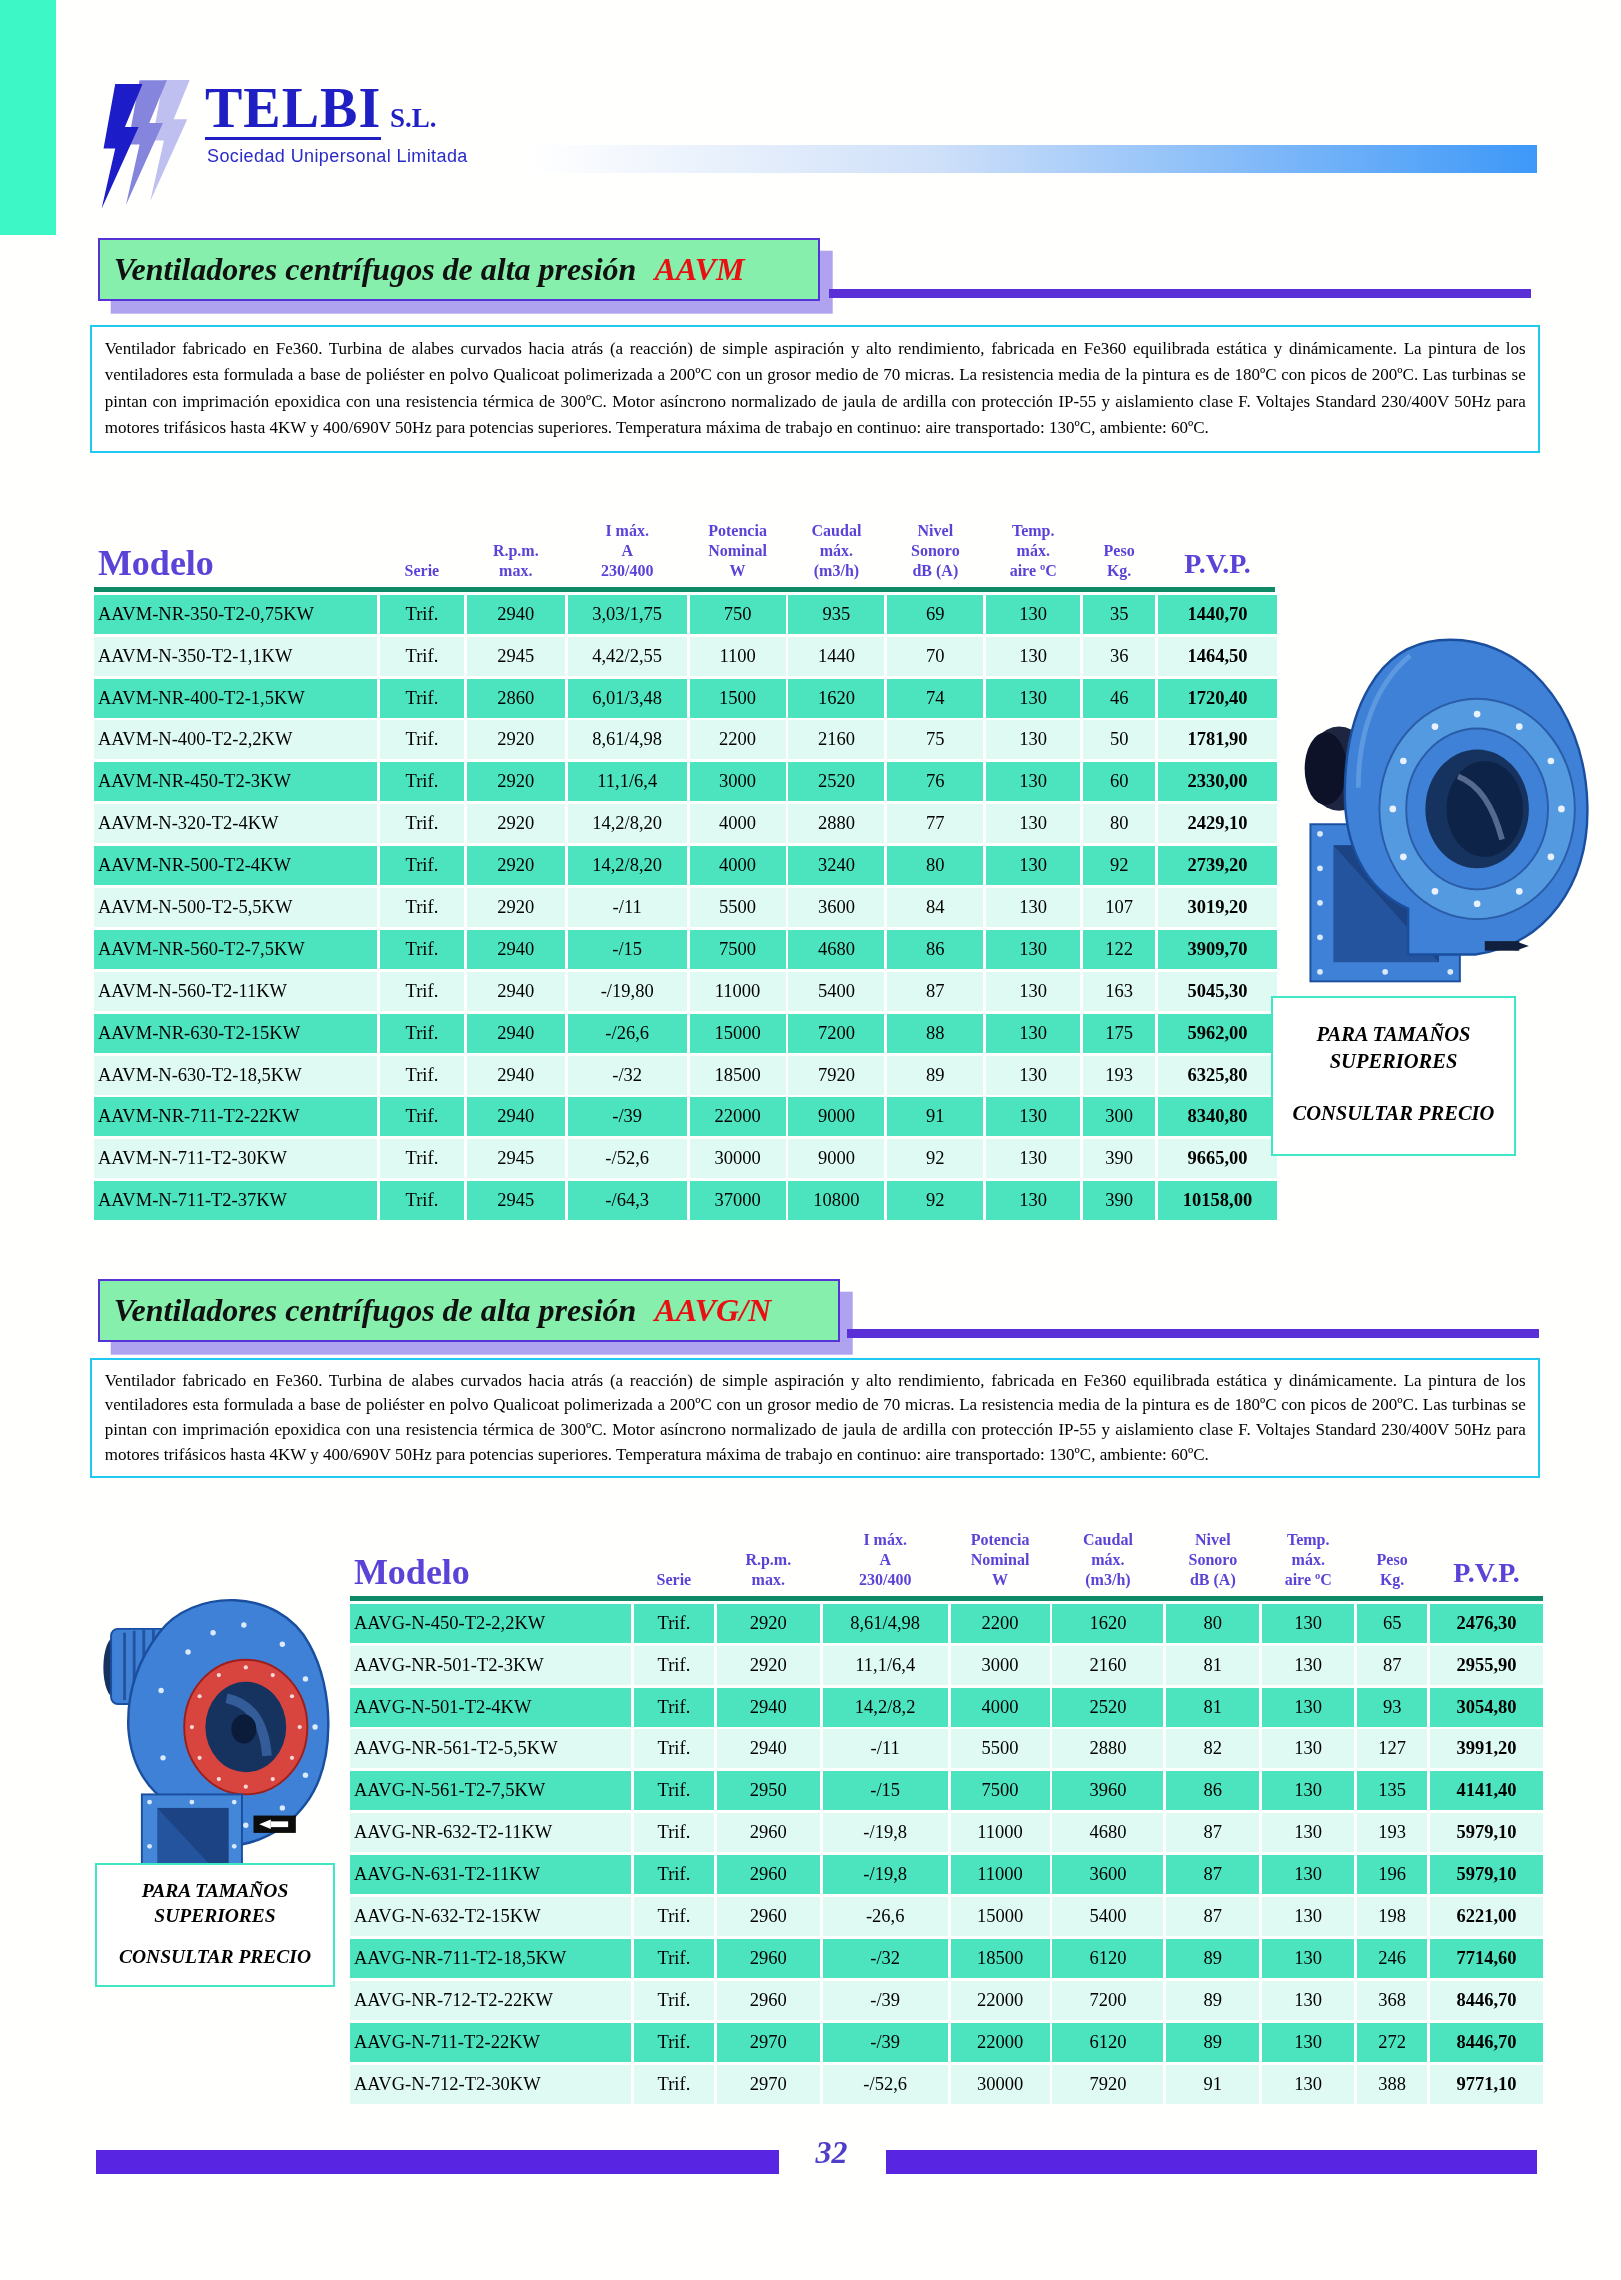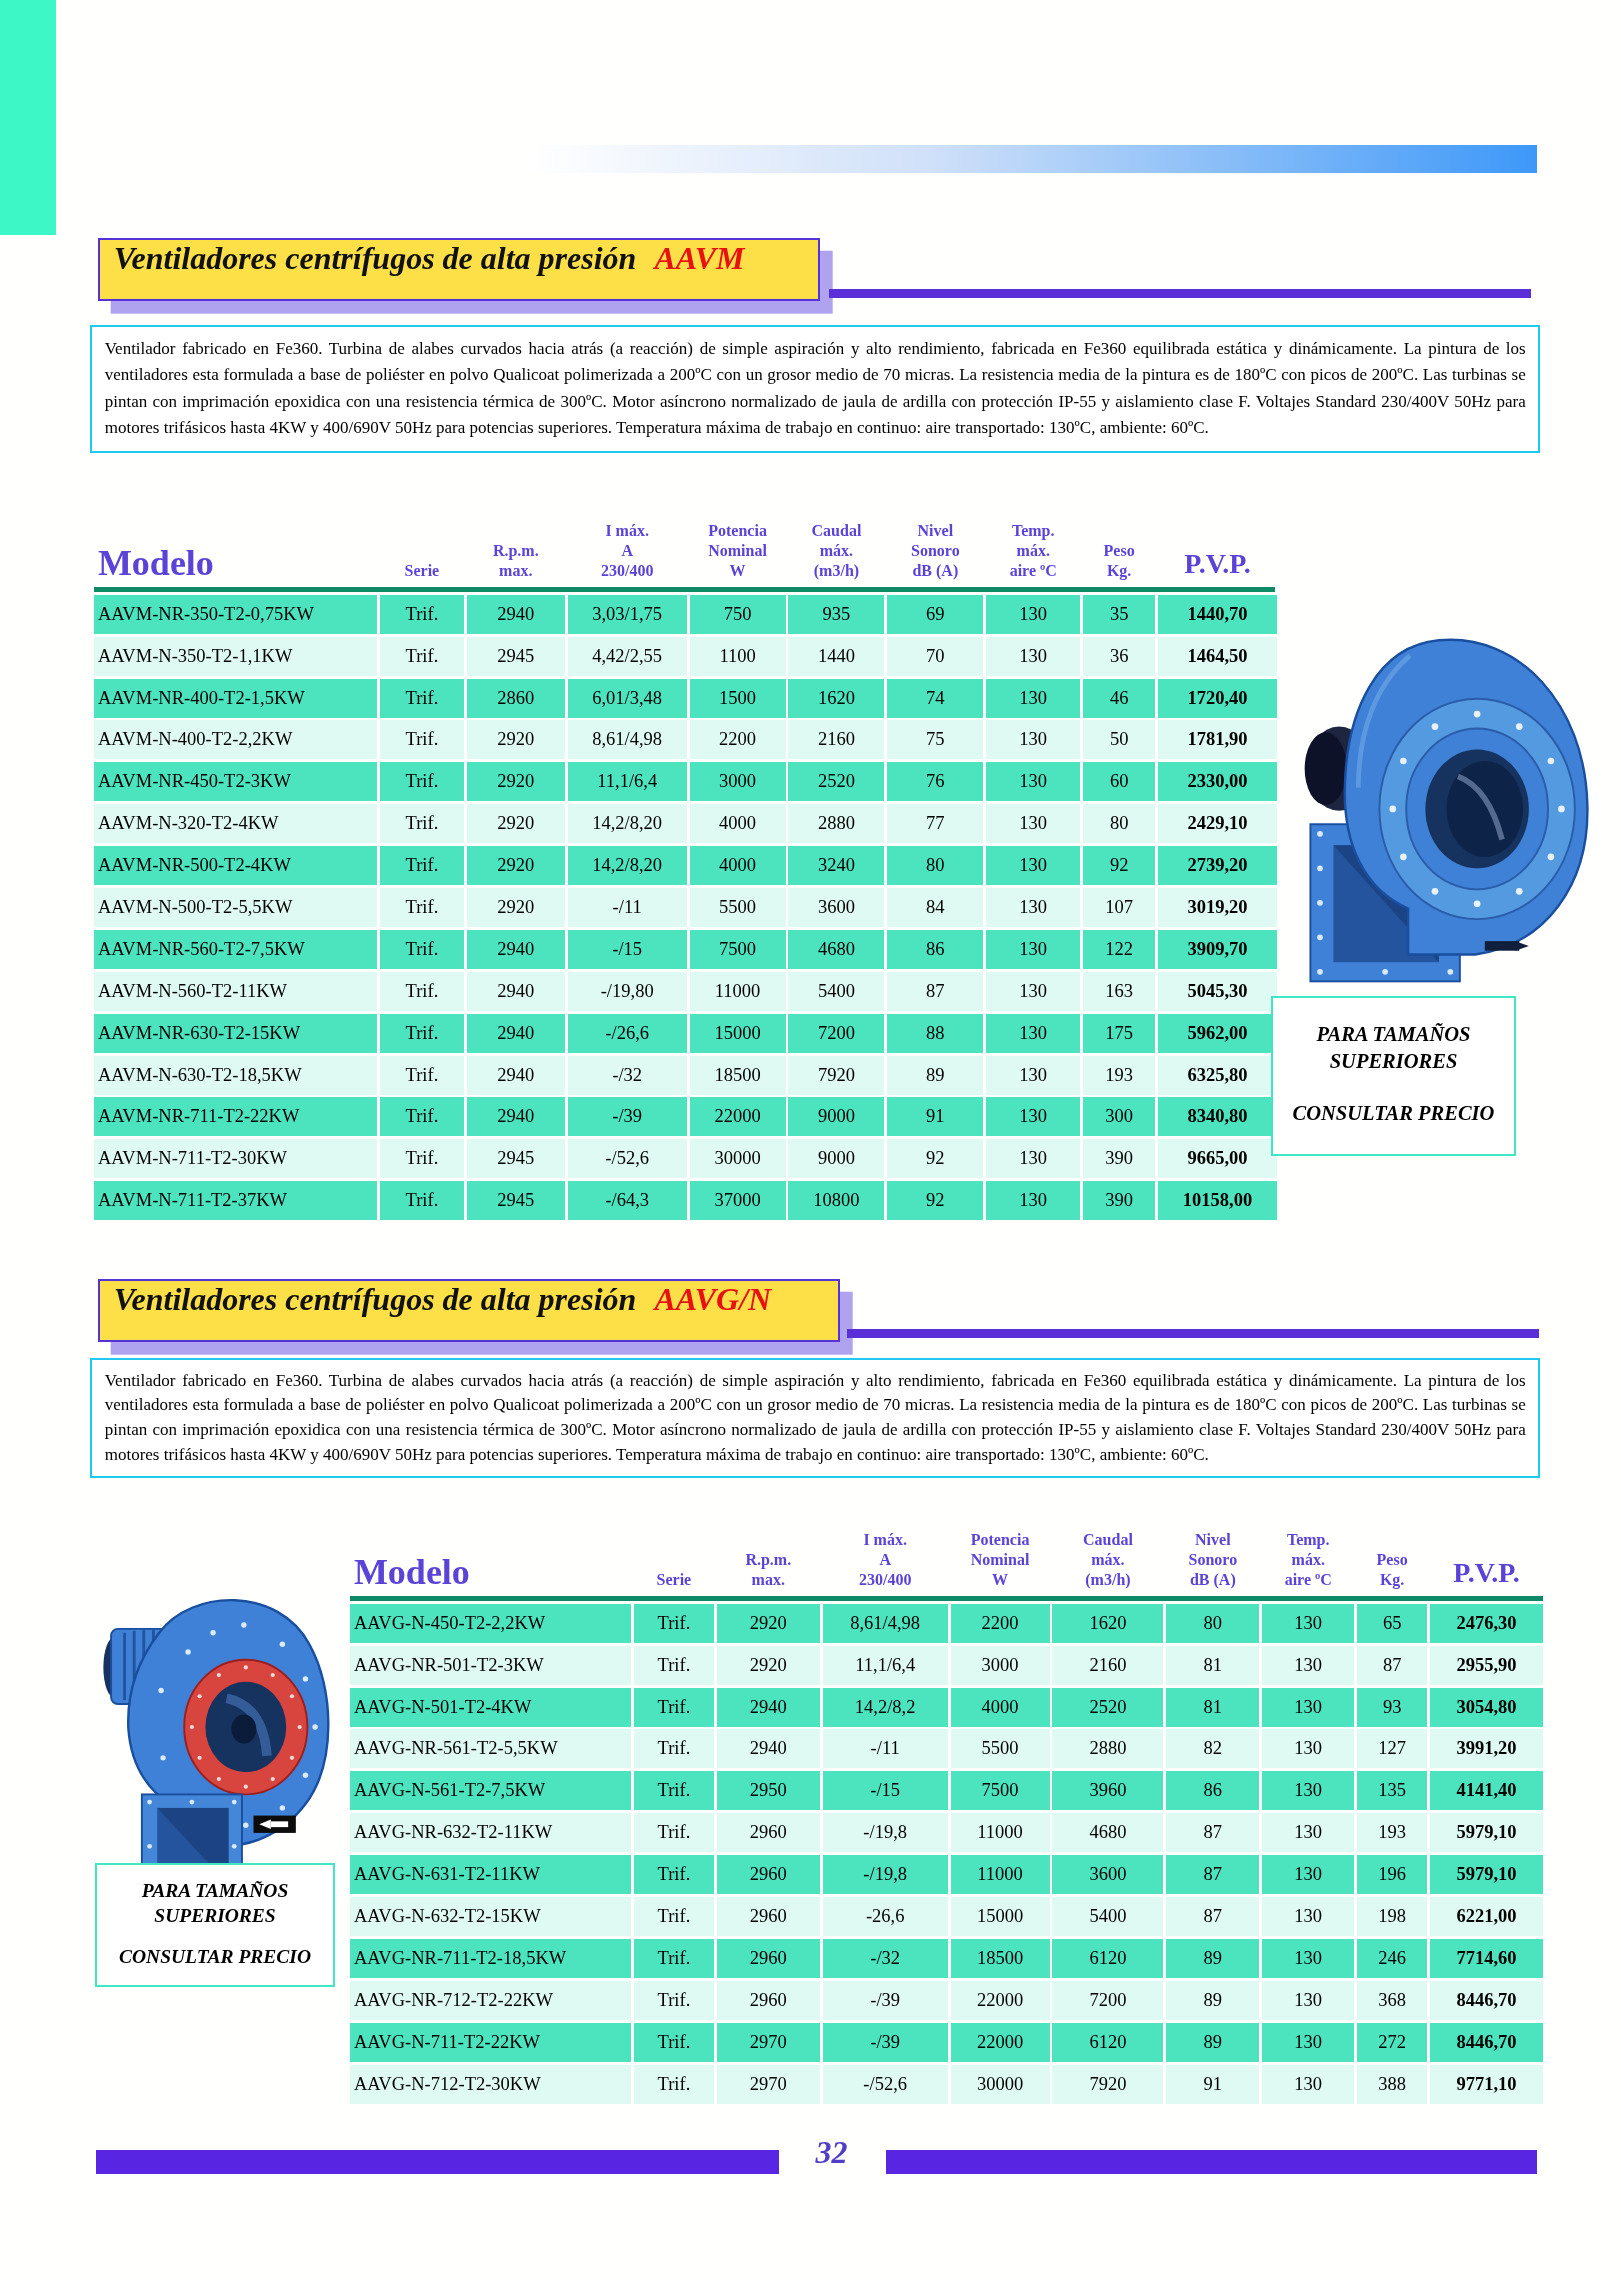--- a/index.html
+++ b/index.html
@@ -20,22 +20,22 @@
   .brand-sub{position:absolute;left:121px;top:68px;font-family:"Liberation Sans",sans-serif;
         font-size:18px;color:#2A2AC8;letter-spacing:0.4px;}
 
   
   .tagline{left:848px;top:116px;width:685px;text-align:right;font-size:24.4px;
         color:#4338CE;letter-spacing:0.3px;white-space:nowrap;}
   .grad-bar{left:532px;top:145px;width:1005px;height:28px;
         background:linear-gradient(90deg,#ffffff 0%,#cfe0f9 40%,#3D98F8 100%);}
 
   
-  .title-box{height:59px;border:2.9px solid #5533D6;background:#fde047;
-        box-shadow:12.7px 12.7px 0 0 #AFA3EF;display:flex;
+  .title-box{height:59px;border:2.9px solid #5533D6;background:#86efac;
+        box-shadow:12.7px 12.7px 0 0 #AFA3EF;display:flex;align-items:center;
         padding-left:13.7px;white-space:nowrap;font-family:Liberation Serif, serif;}
   .title-text{font-size:32px;font-weight:bold;font-style:italic;color:#111;}
   .title-code{font-size:32px;font-weight:bold;font-style:italic;color:#E81010;margin-left:18px;}
   .title-line{height:8.8px;background:#5A2FD8;}
 
   
   .desc-box{left:90px;width:1421px;border:2.9px solid #1FC9EF;background:#fff;
         padding:8.8px 12.7px;font-size:17px;text-align:justify;color:#000;}
   .desc1{top:325px;line-height:1.56;}
   .desc2{top:1358px;line-height:1.45;}
@@ -86,20 +86,37 @@
   .fnum{left:778px;top:2134px;width:107px;text-align:center;font-size:32px;
         font-weight:bold;font-style:italic;color:#4F3FC8;}
 </style>
 </head>
 <body>
 
 <div class="page">
 
   <div class="abs teal-rect"></div>
 
+  <div class="abs logo">
+    <svg class="bolts" width="112" height="129" viewBox="0 0 115 132">
+      <g transform="translate(50,-4)">
+          <path d="M30 0 H58 L40 44 H54 L16 128 L30 66 H18 Z" fill="#C0C0F0"></path>
+        </g>
+      <g transform="translate(25,0)">
+          <path d="M30 0 H58 L40 44 H54 L16 128 L30 66 H18 Z" fill="#8585DE"></path>
+        </g>
+      <g transform="translate(0,4)">
+          <path d="M30 0 H58 L40 44 H54 L16 128 L30 66 H18 Z" fill="#1C1CC8"></path>
+        </g>
+    </svg>
+    <div class="brand">
+      <span class="brand-main">TELBI</span><span class="brand-sl">S.L.</span>
+    </div>
+    <div class="brand-sub">Sociedad Unipersonal Limitada</div>
+  </div>
 
   <div class="abs grad-bar"></div>
 
   <div class="abs title-box" style="left:98px;top:238px;width:704px;">
     <span class="title-text">Ventiladores centrífugos de alta presión</span>
     <span class="title-code">AAVM</span>
   </div>
   <div class="abs title-line" style="left:829px;top:289px;width:702px;"></div>
 
   <div class="abs desc-box desc1">

